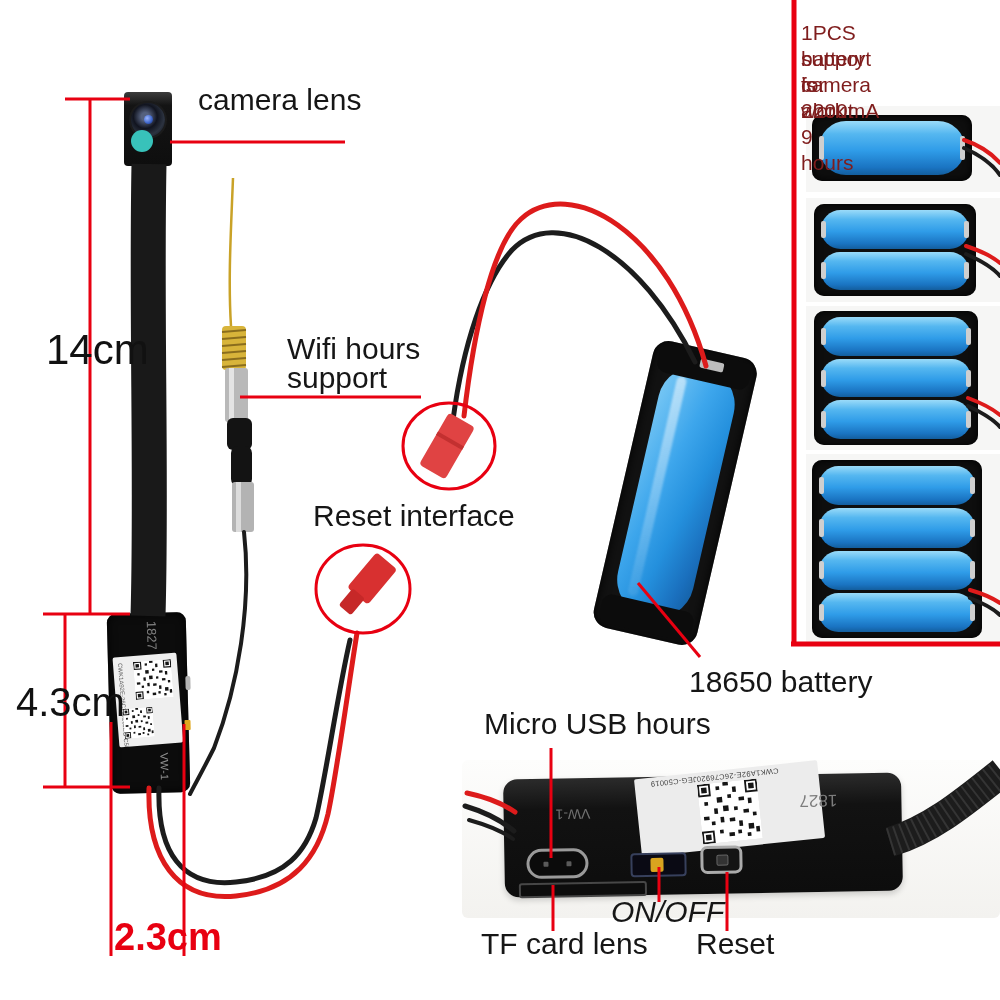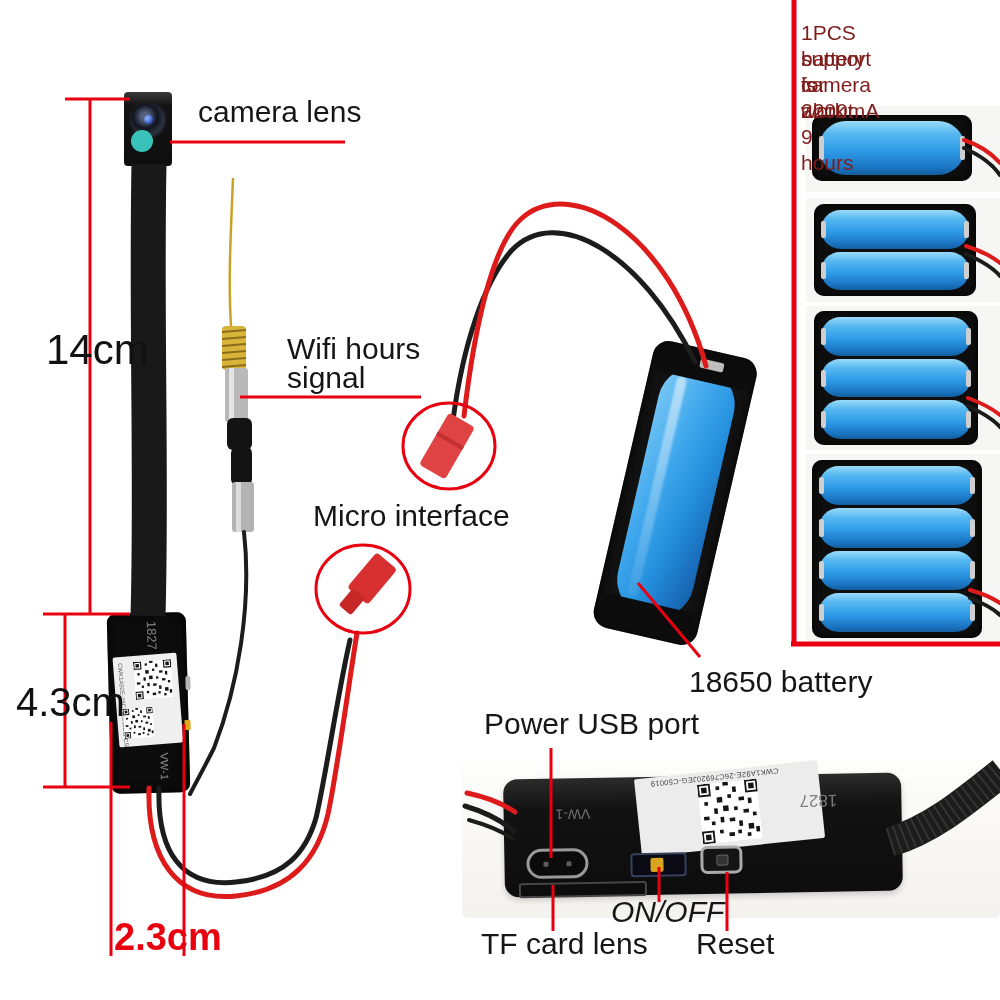--- a/index.html
+++ b/index.html
@@ -272,26 +272,26 @@
       <path d="M970,590 C984,594 994,599 1000,603" class="wireR w4"></path>
       <path d="M970,598 C985,604 995,610 1000,615" class="wireB w4"></path>
     </g>
 
     <path d="M467,793 C486,797 502,803 515,812" class="wireR"></path>
     <path d="M465,806 C485,812 501,820 514,831" class="wireB"></path>
     <path d="M469,820 C487,825 502,831 513,839" class="wireB w4"></path>
   </svg>
 
   <div class="labels">
-    <div class="lbl" style="left:198px;top:84px;margin-top:12px;">camera lens</div>
+    <div class="lbl" style="left:198px;top:84px;">camera lens</div>
     <div class="lbl" style="left:287px;top:333px;">Wifi hours</div>
-    <div class="lbl" style="left:287px;top:362px;">signal</div>
-    <div class="lbl" style="left:313px;top:500px;">Micro interface</div>
+    <div class="lbl" style="left:287px;top:362px;">support</div>
+    <div class="lbl" style="left:313px;top:500px;">Reset interface</div>
     <div class="lbl" style="left:683px;top:666px;margin-left:6px;">18650 battery</div>
-    <div class="lbl" style="left:484px;top:708px;">Power USB port</div>
+    <div class="lbl" style="left:484px;top:708px;">Micro USB hours</div>
     <div class="lbl" style="left:611px;top:896px;font-style:italic;">ON/OFF</div>
     <div class="lbl" style="left:481px;top:928px;">TF card lens</div>
     <div class="lbl" style="left:696px;top:928px;text-align:right;">Reset</div>
 
     <div class="dim" style="left:46px;top:326px;">14cm</div>
     <div class="dim" style="left:16px;top:680px;font-size:40px;">4.3cm</div>
     <div class="dim red-text" style="left:114px;top:916px;font-size:38px;">2.3cm</div>
 
     <div class="info" style="left:801px;top:20px;">1PCS battery is 2200mA</div>
     <div class="info" style="left:801px;top:46px;">support camera work</div>

